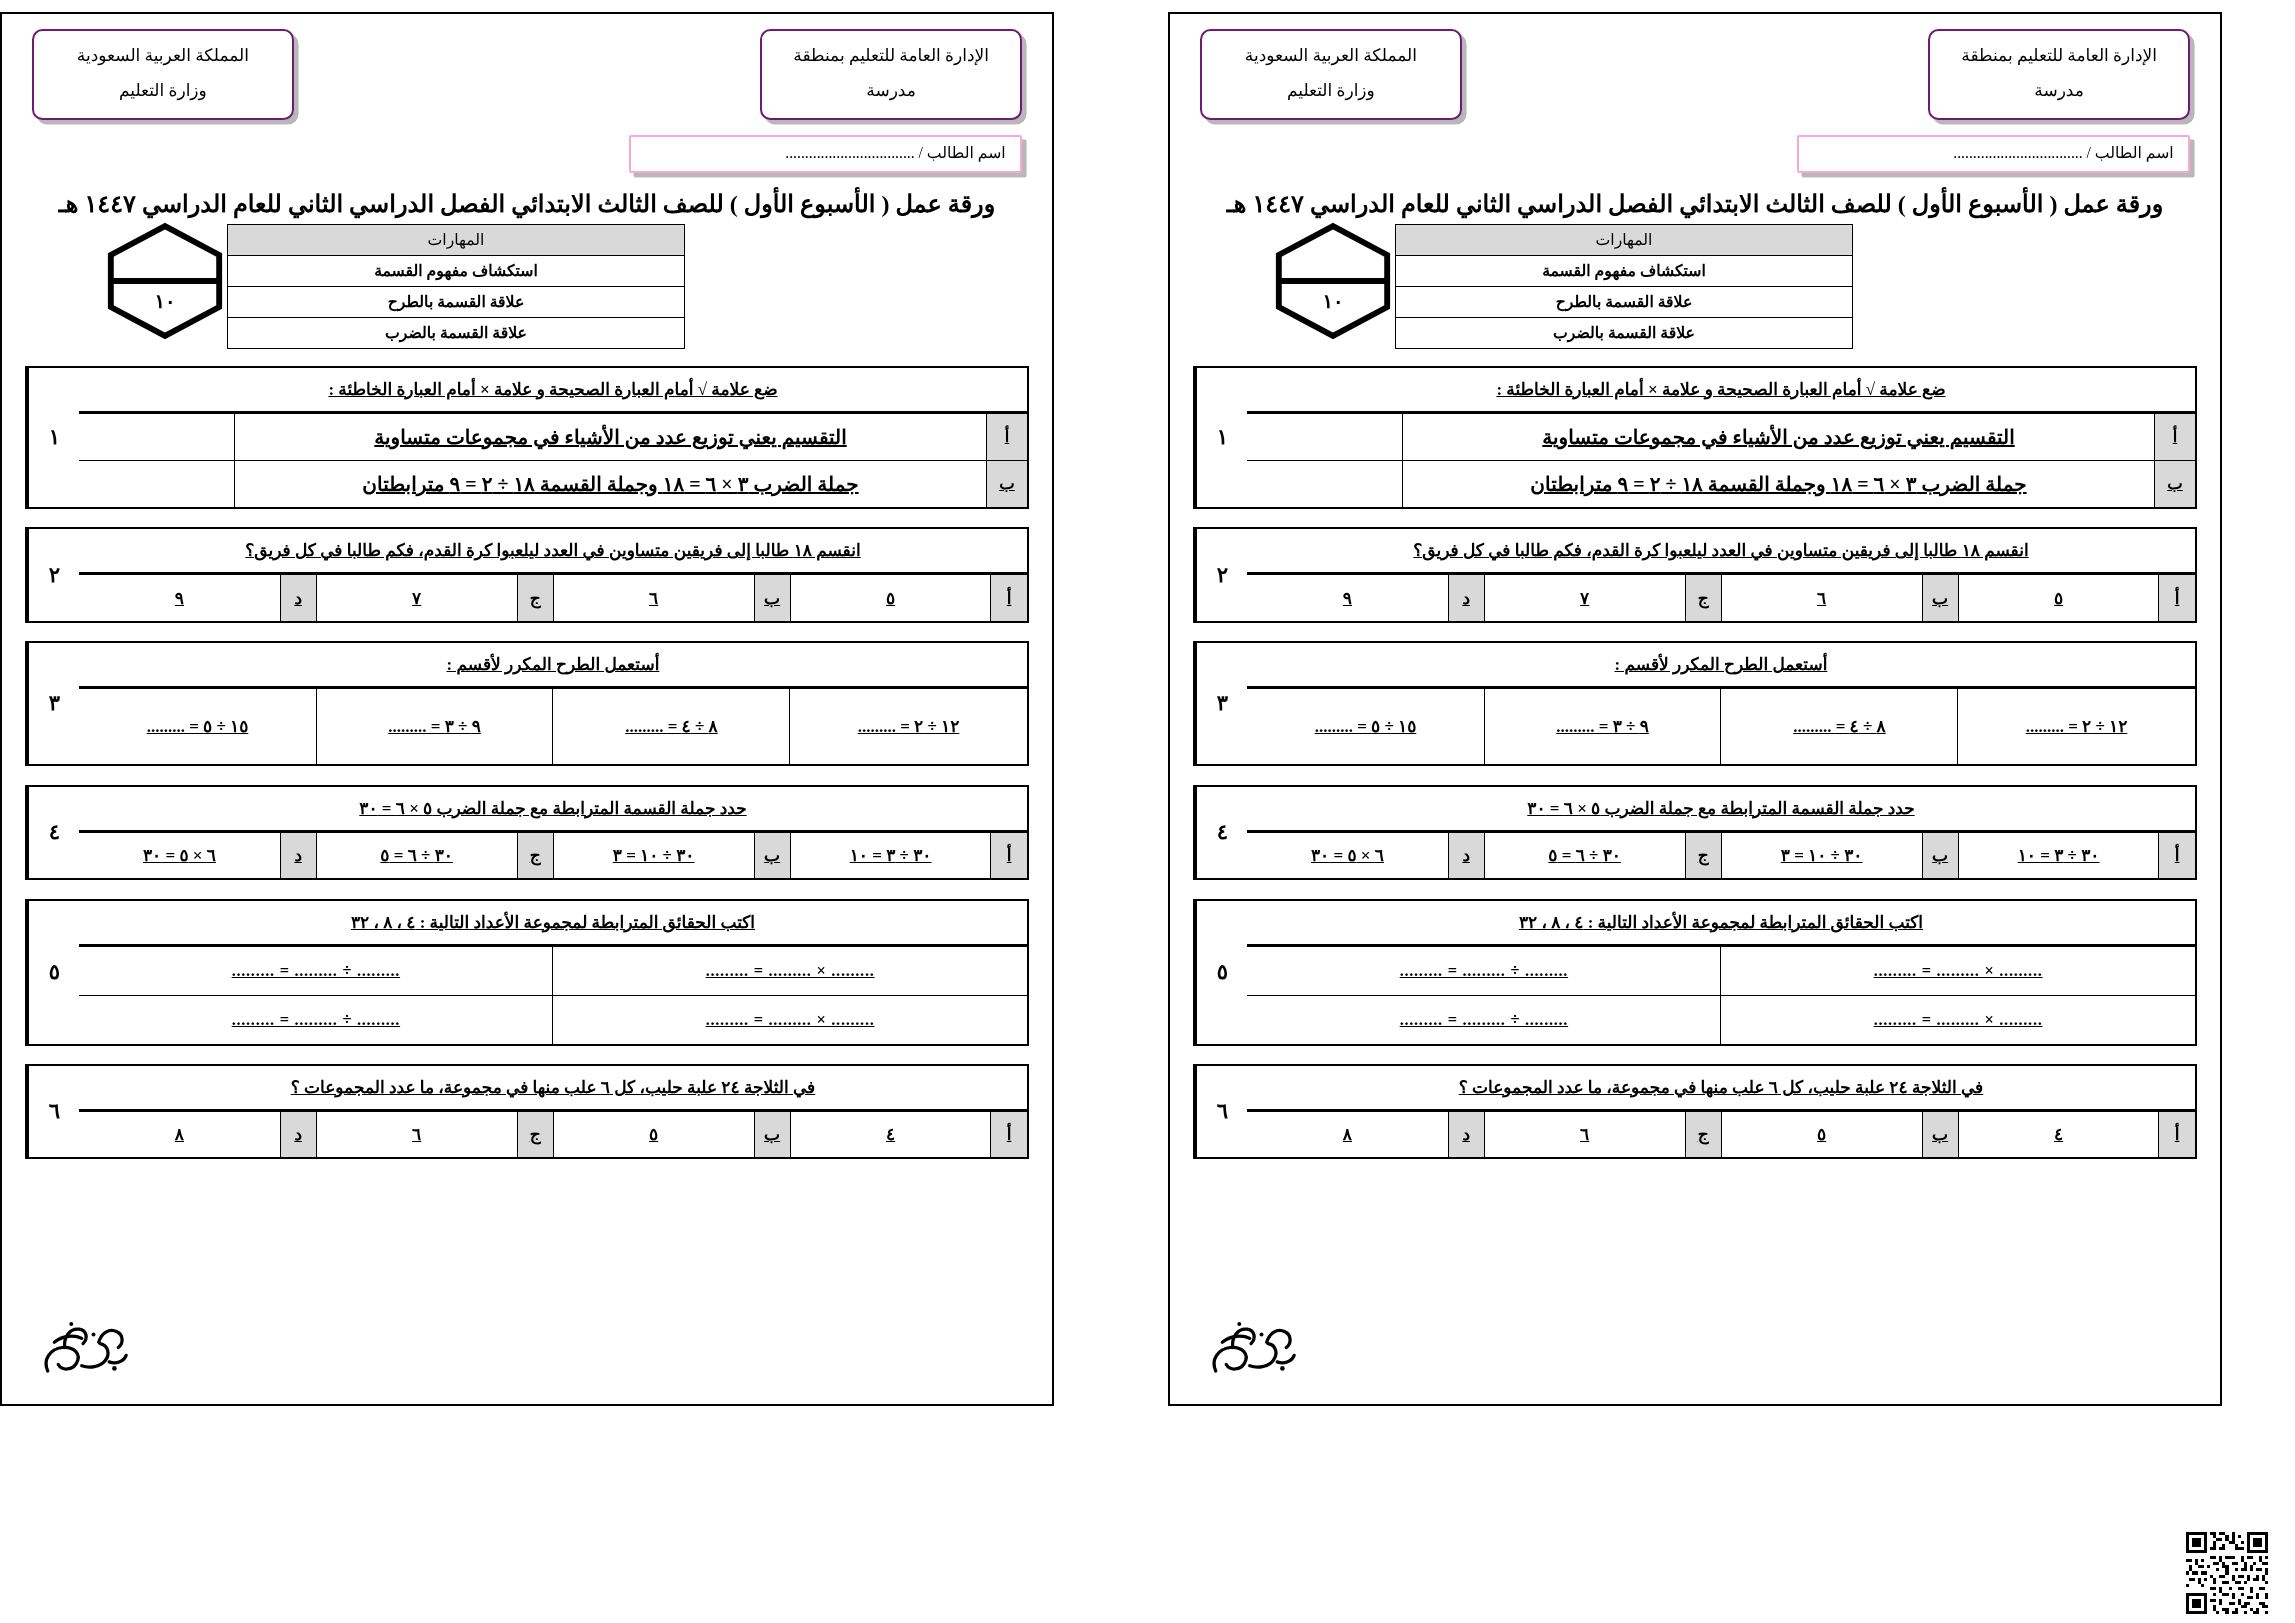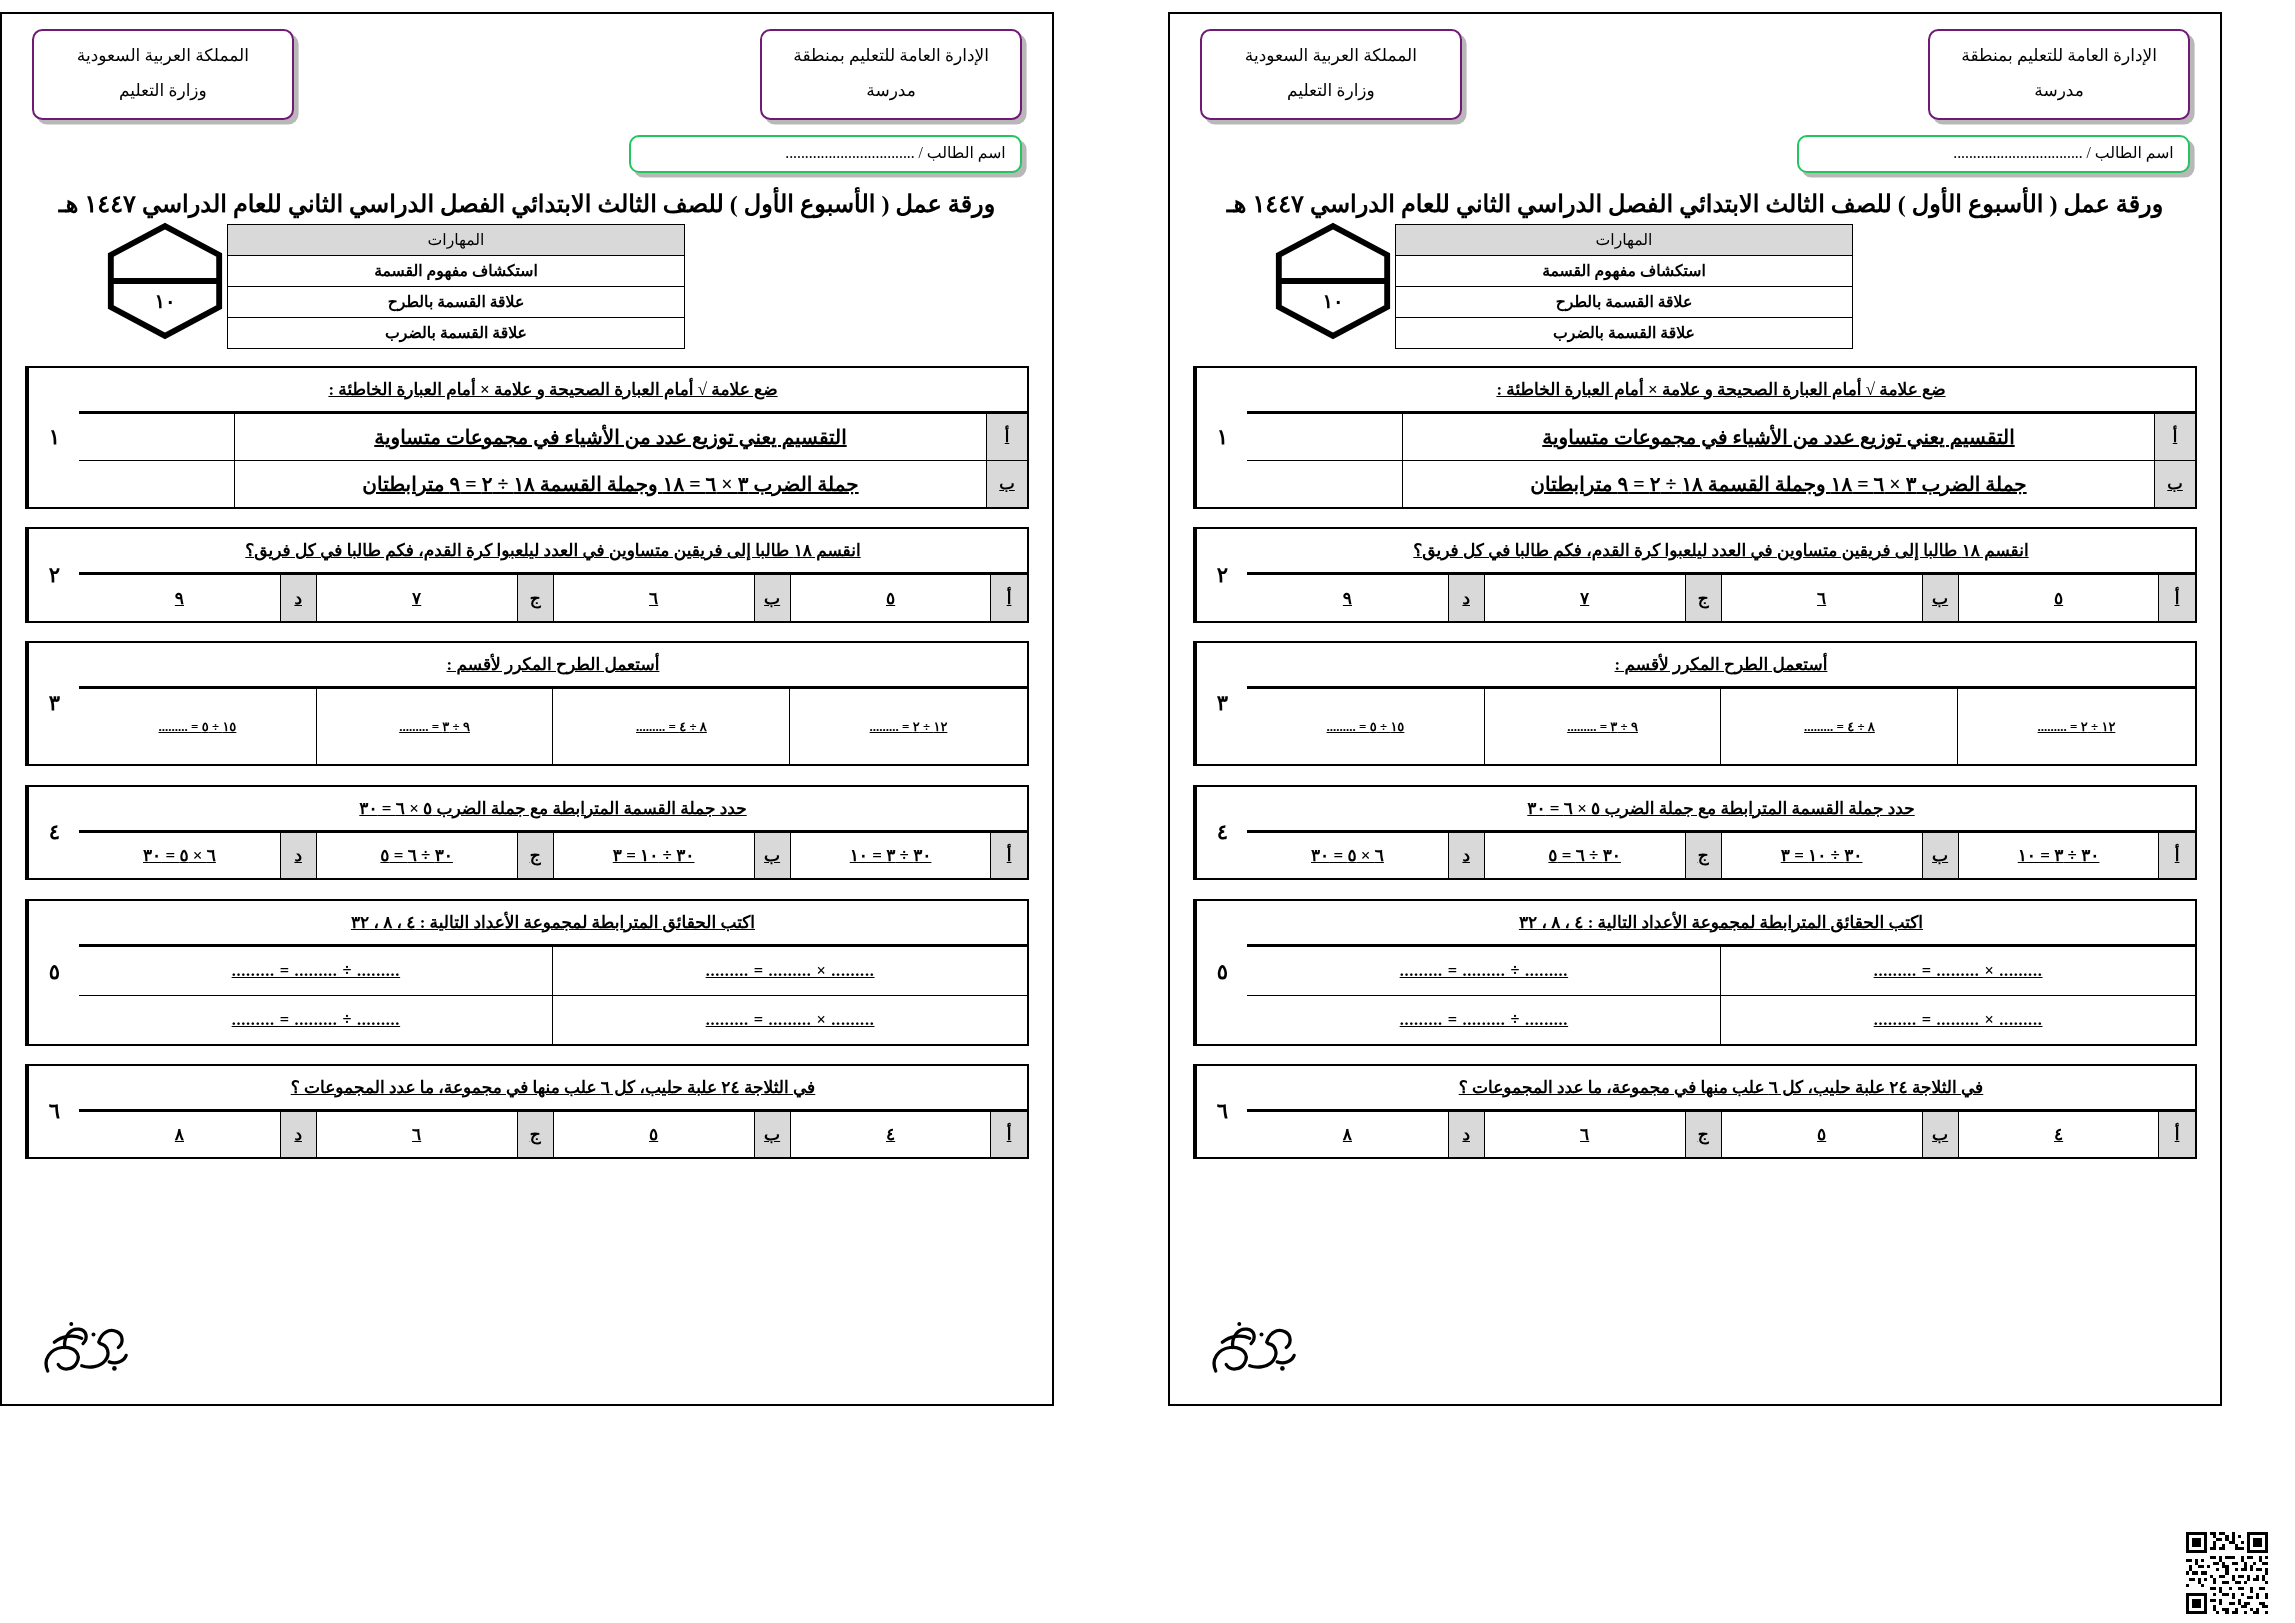--- a/index.html
+++ b/index.html
@@ -54,22 +54,22 @@
     font-weight:400;
   }
   .hdr-box.kingdom{width:262px;}
   .hdr-box.admin{width:262px;}
   .hdr-line{display:block;white-space:nowrap;}
 
   .student-box{
     box-sizing:border-box;
     margin:14.4px 7.9px 0 0;
     width:393px;
-    border:2px solid #22c55e;
-    border-radius:10px;
+    border:2px solid #f9a8d4;
+    border-radius:2px;
     background:#fff;
     box-shadow:4.6px 4.6px 0 0 rgba(0,0,0,0.28);
     font-size:15.7px;
     padding:6.5px 14.4px 9.2px 14.4px;
     text-align:right;
     white-space:nowrap;
     overflow:hidden;
   }
 
   
@@ -198,21 +198,21 @@
   
   table.blanks{
     border-collapse:collapse;
     width:100%;
     table-layout:fixed;
   }
   table.blanks td{
     border:1.3px solid #000;
     height:73px;
     text-align:center;
-    font-size:13px;
+    font-size:17px;
     font-weight:bold;
     vertical-align:middle;
   }
   table.blanks tr td:first-child{border-right:none;margin-top:27px;}
   table.blanks tr td:last-child{border-left:none;}
   table.blanks tr:last-child td{border-bottom:none;}
 
   
   table.facts{
     border-collapse:collapse;

